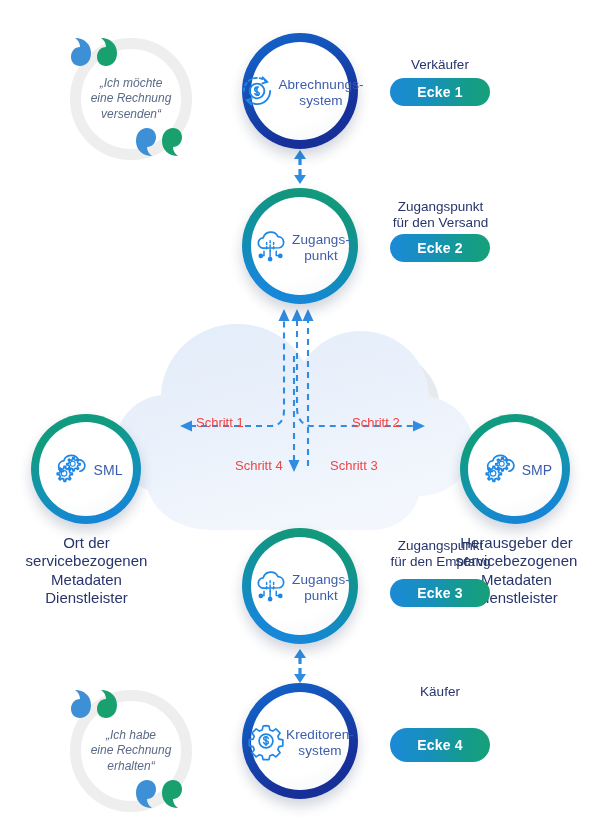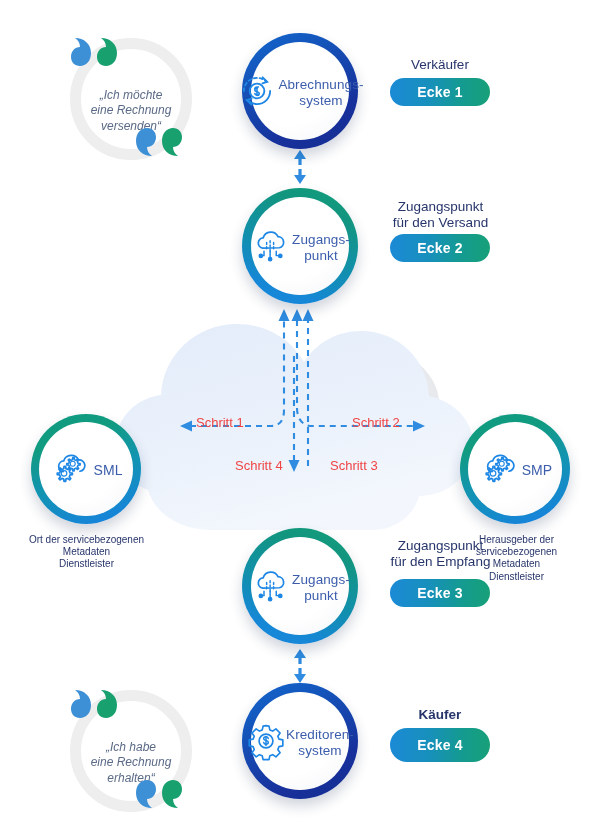--- a/index.html
+++ b/index.html
@@ -78,42 +78,41 @@
     font-weight:bold;
     font-size:14px;
     border-radius:22px;
     letter-spacing:.2px;
   }
 
   
   .foot-label{
     position:absolute;
     color:#27356b;
-    font-size:10px;
+    font-size:15px;
     line-height:1.22;
     text-align:center;
   }
 
   
   .quote{position:absolute;width:122px;height:122px;}
   .quote .qring{
     position:absolute;inset:0;border-radius:50%;
     border:11px solid #eeeeee;
     box-sizing:border-box;
   }
   .quote .qtext{
     position:absolute;left:6px;right:6px;top:50%;
     transform:translateY(-50%);
     text-align:center;
     font-style:italic;
     font-size:12px;
     line-height:1.28;
     color:#5a6a86;
     z-index:3;
-    margin-top:12px;
   }
   .qmark{position:absolute;font-size:0;line-height:0;z-index:4;}
 
   
   .vconn{position:absolute;}
 
   
   .step{
     position:absolute;
     color:#ef4444;
@@ -362,21 +361,21 @@
           <path d="M26.8 21 a2.9 2.9 0 0 0-2.8-2 c-1.7 0-2.8 1-2.8 2.2 0 2.8 5.6 1.6 5.6 4.4 0 1.2-1.1 2.2-2.8 2.2 a2.9 2.9 0 0 1-2.8-2" stroke-width="1.8"></path>
         </svg>
       </span>
       <div class="caption">
         <div>Kreditoren-</div>
         <div>system</div>
       </div>
     </div>
   </div>
 
-  <div class="side-label" style="left:380px;top:707px;width:120px;font-weight:bold;">Käufer</div>
+  <div class="side-label" style="left:380px;top:684px;width:120px;">Käufer</div>
   <div class="badge" style="left:390px;top:728px;width:100px;height:34px;">Ecke 4</div>
 
   <div class="quote" style="left:70px;top:38px;">
     <div class="qring"></div>
     <span class="qmark" style="left:-1px;top:-6px;">
       <svg width="60" height="40" viewBox="0 0 60 40" xmlns="http://www.w3.org/2000/svg">
         <path d="M4 6 C13 6 20 12 20 21 C20 29 15 34 9 34 C3.5 34 0 30 0 25 C0 19 4 15 9 15 C9 11 7 8 4 6 Z" transform="translate(2,0)" fill="#3d8fd6"></path>
         <path d="M4 6 C13 6 20 12 20 21 C20 29 15 34 9 34 C3.5 34 0 30 0 25 C0 19 4 15 9 15 C9 11 7 8 4 6 Z" transform="translate(28,0)" fill="#18a06f"></path>
       </svg>
     </span>

